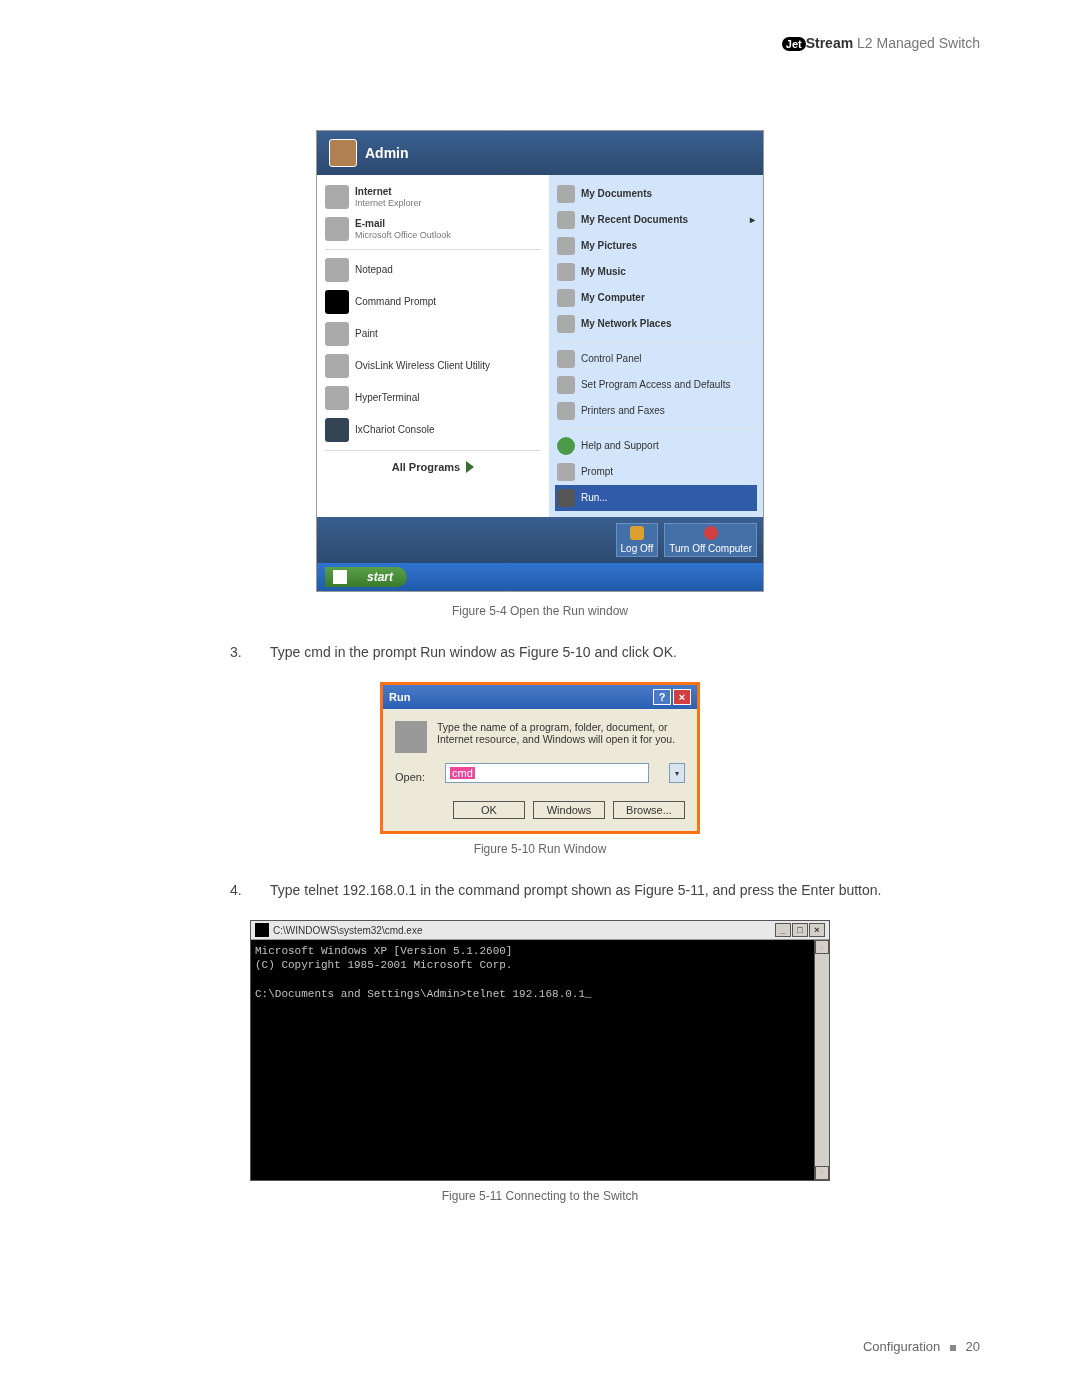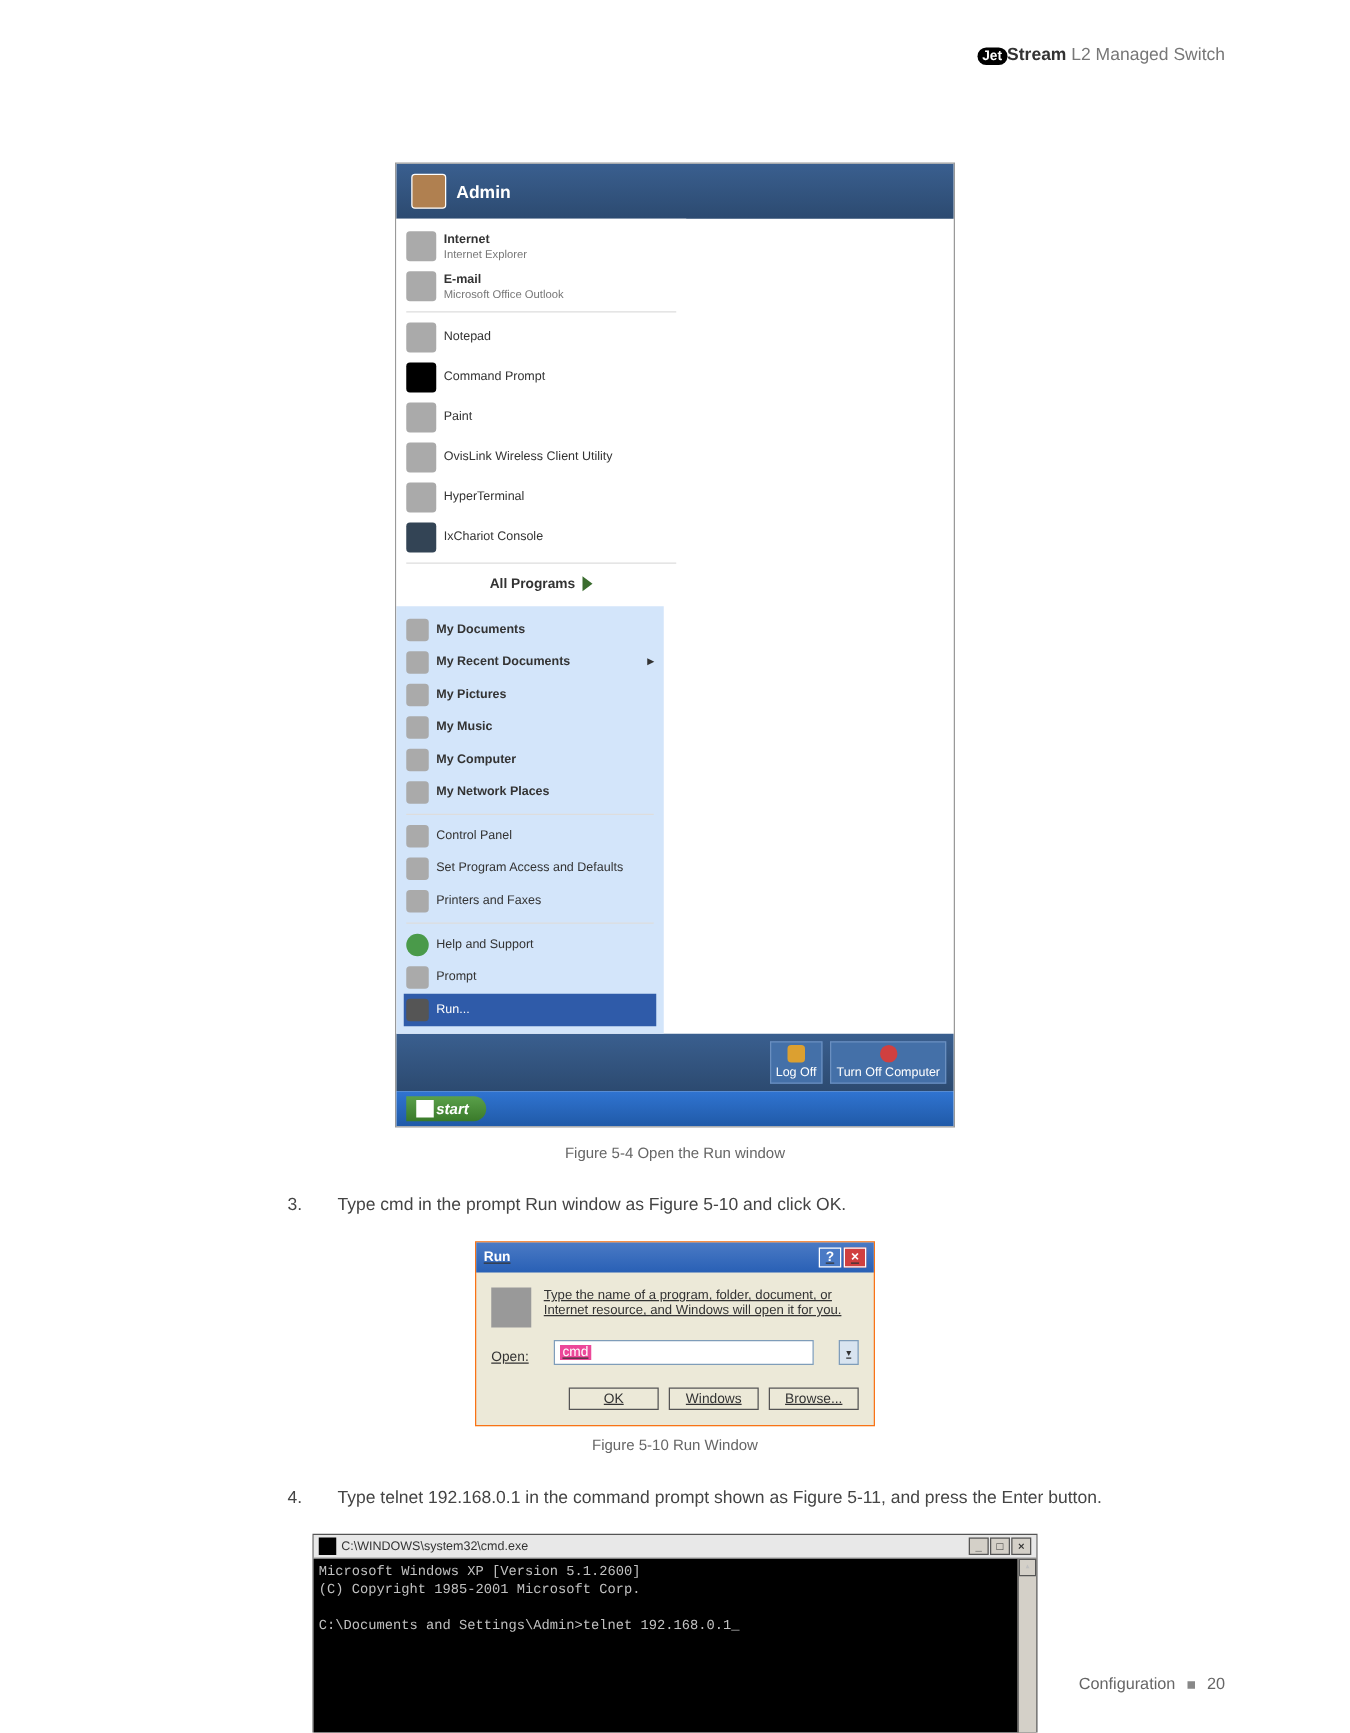--- a/index.html
+++ b/index.html
@@ -66,21 +66,20 @@
     }
     .sm-avatar {
       width: 28px;
       height: 28px;
       background: #b08050;
       border: 1px solid #fff;
       border-radius: 3px;
     }
     .sm-body {
       display: flex;
-      flex-direction: column;
     }
     .sm-left {
       width: 52%;
       background: #fff;
       padding: 6px;
     }
     .sm-right {
       width: 48%;
       background: #d3e5fa;
       padding: 6px;
@@ -161,21 +160,21 @@
       background: #d04040;
       border-radius: 50%;
     }
     .sm-taskbar {
       background: linear-gradient(#3074d1, #205aa8);
       padding: 4px 8px;
     }
     .sm-startbtn {
       display: inline-flex;
       align-items: center;
-      gap: 2px;
+      gap: 20px;
       background: linear-gradient(#5aa04a, #3a7a2a);
       color: #fff;
       font-style: italic;
       font-weight: bold;
       padding: 3px 14px 3px 8px;
       border-radius: 0 10px 10px 0;
       font-size: 12px;
     }
     .sm-winlogo {
       width: 14px; height: 14px;
@@ -194,25 +193,24 @@
       padding-left: 130px;
       text-indent: -20px;
     }
     .step-num {
       display: inline-block;
       width: 20px;
     }
     .figure-rundialog {
       display: inline-block;
       width: 320px;
-      border: 1px solid #f97316;
+      border: 3px solid #f97316;
       background: #ece9d8;
       text-align: left;
       font-size: 11px;
-      text-decoration: underline;
     }
     .run-title {
       background: linear-gradient(#4a7ac5, #2960b5);
       color: #fff;
       padding: 4px 6px;
       font-weight: bold;
       display: flex;
       justify-content: space-between;
       align-items: center;
     }

